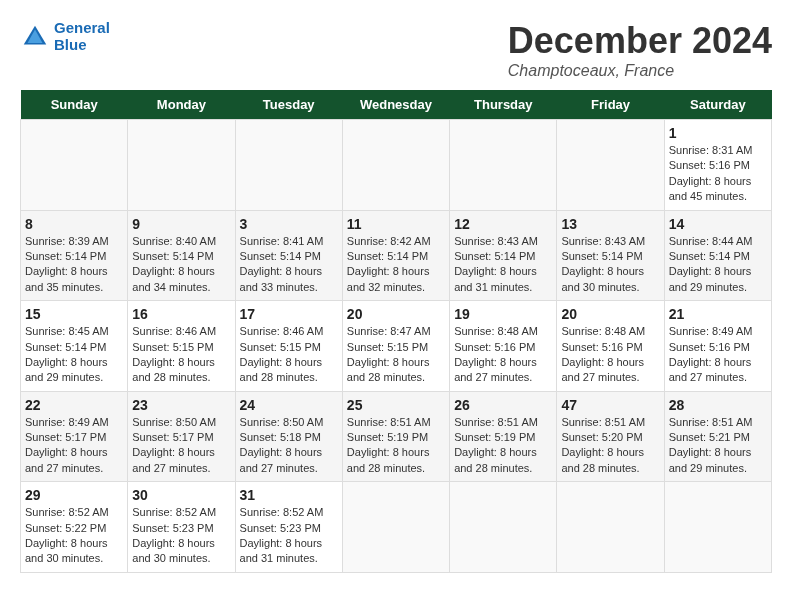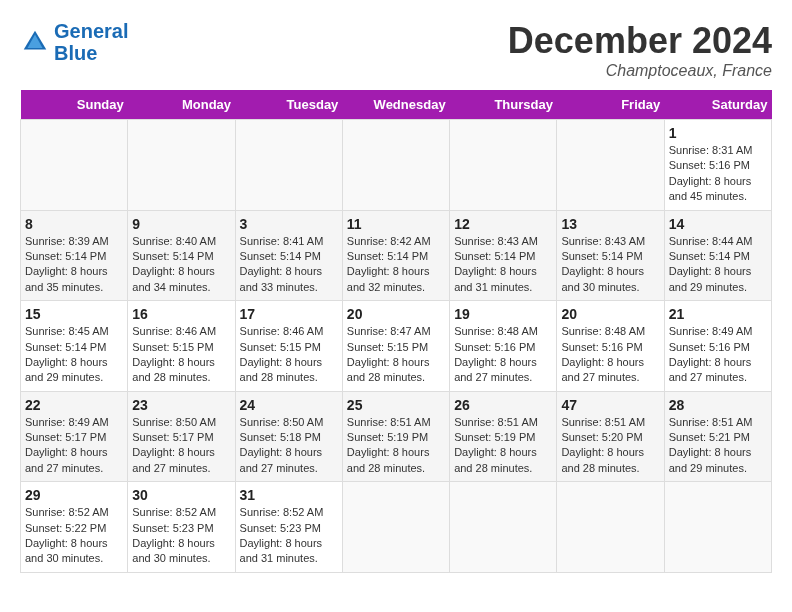--- a/index.html
+++ b/index.html
@@ -15,56 +15,56 @@
       justify-content: space-between;
       align-items: flex-start;
       margin-bottom: 10px;
     }
     .logo {
       display: flex;
       align-items: center;
       gap: 4px;
     }
     .logo-text {
-      font-size: 20px;
+      font-size: 15px;
       font-weight: bold;
       color: #333;
       line-height: 1.1;
     }
     .logo-text span {
       color: #1a6bb5;
     }
     .logo-icon {
       width: 30px;
       height: 30px;
     }
     .title-block {
-      text-align: right;
+      text-align: left;
       margin-left: 16px;
     }
     .month-title {
       font-size: 36px;
       font-weight: bold;
       color: #333;
     }
     .subtitle {
       font-size: 16px;
       color: #555;
       font-style: italic;
     }
     table {
       width: 100%;
       border-collapse: collapse;
       font-size: 11px;
     }
     thead tr th {
-      background-color: #a21caf;
+      background-color: #14532d;
       color: #fff;
       padding: 7px 4px;
-      text-align: right;
+      text-align: center;
       font-size: 13px;
       font-weight: bold;
     }
     tbody tr td {
       vertical-align: top;
       padding: 5px 4px;
       border: 1px solid #ddd;
       width: 14.28%;
       min-height: 80px;
       background: #fff;

